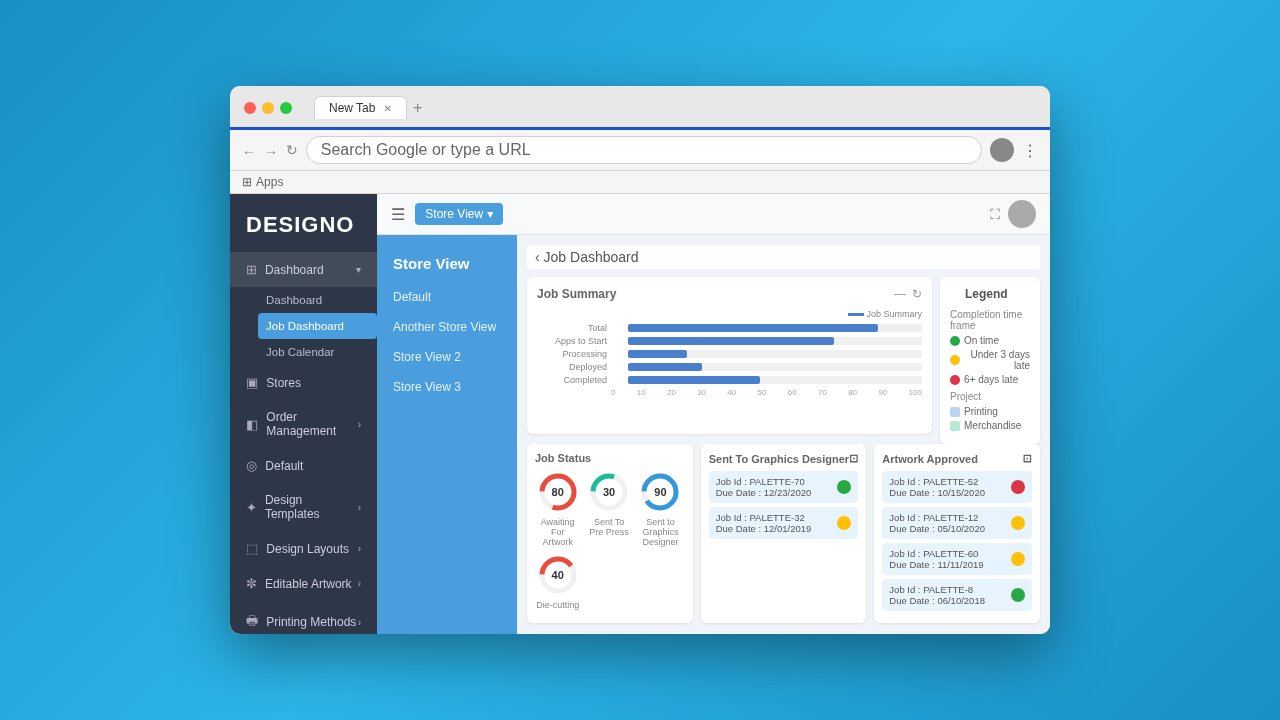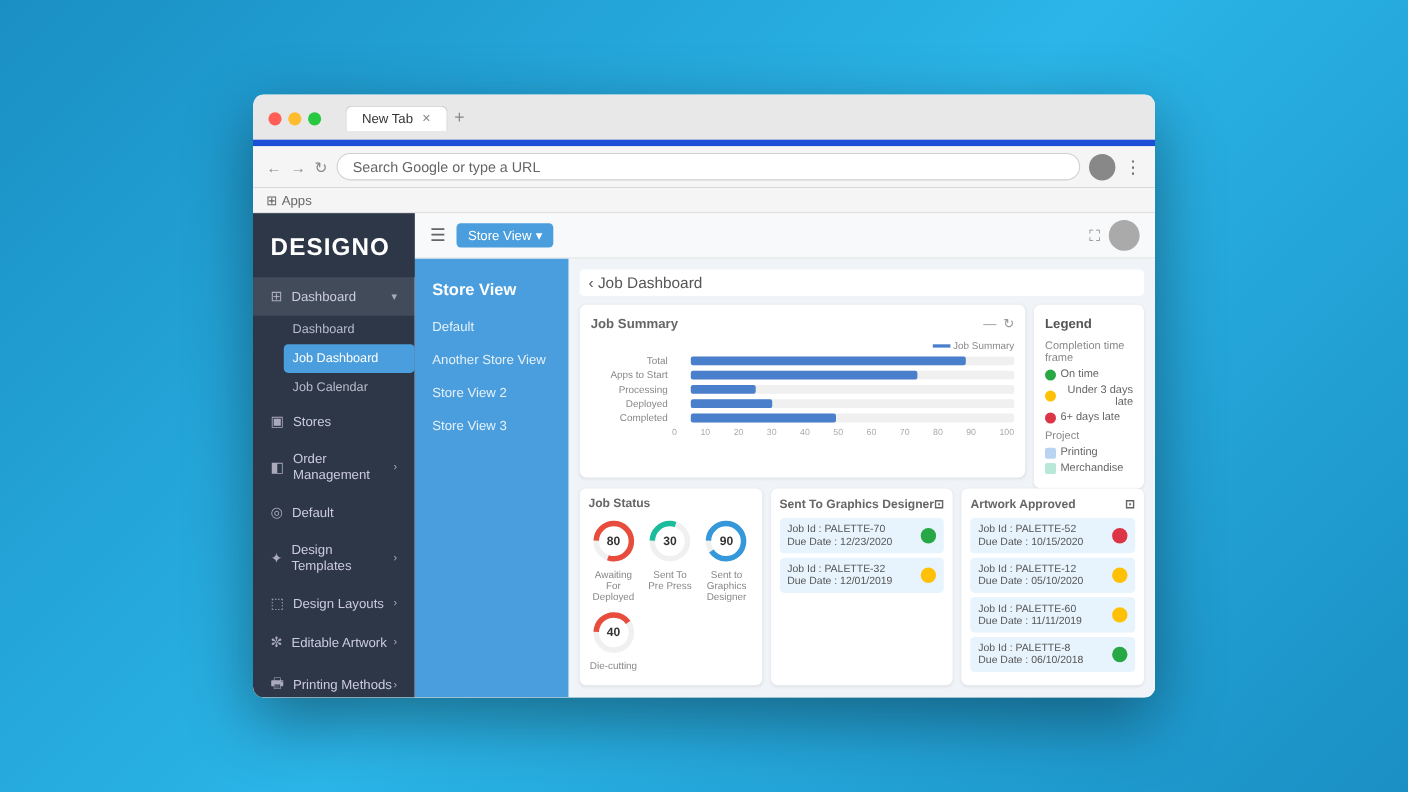--- a/index.html
+++ b/index.html
@@ -20,21 +20,21 @@
       border-radius: 10px;
       box-shadow: 0 20px 60px rgba(0,0,0,0.4);
       overflow: hidden;
     }
     .browser-titlebar {
       background: #e8e8e8;
       padding: 10px 14px 8px;
       display: flex;
       align-items: center;
       gap: 10px;
-      border-bottom: 6px solid #1d4ed8;
+      border-bottom: 3px solid #1d4ed8;
     }
     .traffic-lights {
       display: flex;
       gap: 6px;
     }
     .tl { width: 12px; height: 12px; border-radius: 50%; }
     .tl-red { background: #ff5f57; }
     .tl-yellow { background: #febc2e; }
     .tl-green { background: #28c840; }
     .tab-bar {
@@ -65,21 +65,21 @@
       gap: 8px;
       border-bottom: 1px solid #d8d8d8;
     }
     .nav-btn { font-size: 14px; color: #888; cursor: pointer; background: none; border: none; }
     .address-bar {
       flex: 1;
       background: #fff;
       border: 1px solid #d0d0d0;
       border-radius: 20px;
       padding: 4px 14px;
-      font-size: 13px;
+      font-size: 16px;
       color: #666;
     }
     .profile-icon {
       width: 24px; height: 24px;
       border-radius: 50%;
       background: #888;
     }
     .menu-btn { font-size: 16px; color: #666; }
     .apps-bar {
       background: #f5f5f5;
@@ -247,21 +247,21 @@
     
     .legend-panel {
       width: 100px;
       background: #fff;
       border-radius: 6px;
       padding: 10px;
       margin-left: 8px;
       flex-shrink: 0;
       box-shadow: 0 1px 3px rgba(0,0,0,0.08);
     }
-    .legend-title { font-size: 12px; font-weight: 600; color: #555; margin-bottom: 8px; }
+    .legend-title { font-size: 12px; font-weight: 600; color: #555; margin-bottom: 8px; margin-left: 15px; }
     .legend-section-title { font-size: 10px; color: #888; margin-bottom: 4px; margin-top: 6px; }
     .legend-item { display: flex; align-items: center; gap: 4px; margin-bottom: 3px; font-size: 10px; color: #666; text-align: right; }
     .legend-dot { width: 10px; height: 10px; border-radius: 50%; flex-shrink: 0; }
     .legend-sq { width: 10px; height: 10px; border-radius: 2px; flex-shrink: 0; }
     .color-green { background: #28a745; }
     .color-yellow { background: #ffc107; }
     .color-red { background: #dc3545; }
     .color-blue-light { background: #b8d4f0; }
     .color-teal-light { background: #b8e8d8; }
 
@@ -530,21 +530,21 @@
               <div class="donut-grid">
 
                 <div class="donut-item">
                   <div class="donut-container">
                     <svg width="44" height="44" viewBox="0 0 44 44">
                       <circle cx="22" cy="22" r="16" fill="none" stroke="#f0f0f0" stroke-width="5"></circle>
                       <circle cx="22" cy="22" r="16" fill="none" stroke="#e74c3c" stroke-width="5" stroke-dasharray="80.4 20.1" stroke-dashoffset="25" transform="rotate(-90 22 22)"></circle>
                     </svg>
                     <div class="donut-text">80</div>
                   </div>
-                  <div class="donut-label">Awaiting For Deployed</div>
+                  <div class="donut-label">Awaiting For Artwork</div>
                 </div>
 
                 <div class="donut-item">
                   <div class="donut-container">
                     <svg width="44" height="44" viewBox="0 0 44 44">
                       <circle cx="22" cy="22" r="16" fill="none" stroke="#f0f0f0" stroke-width="5"></circle>
                       <circle cx="22" cy="22" r="16" fill="none" stroke="#1abc9c" stroke-width="5" stroke-dasharray="30.2 70.3" stroke-dashoffset="25" transform="rotate(-90 22 22)"></circle>
                     </svg>
                     <div class="donut-text">30</div>
                   </div>

